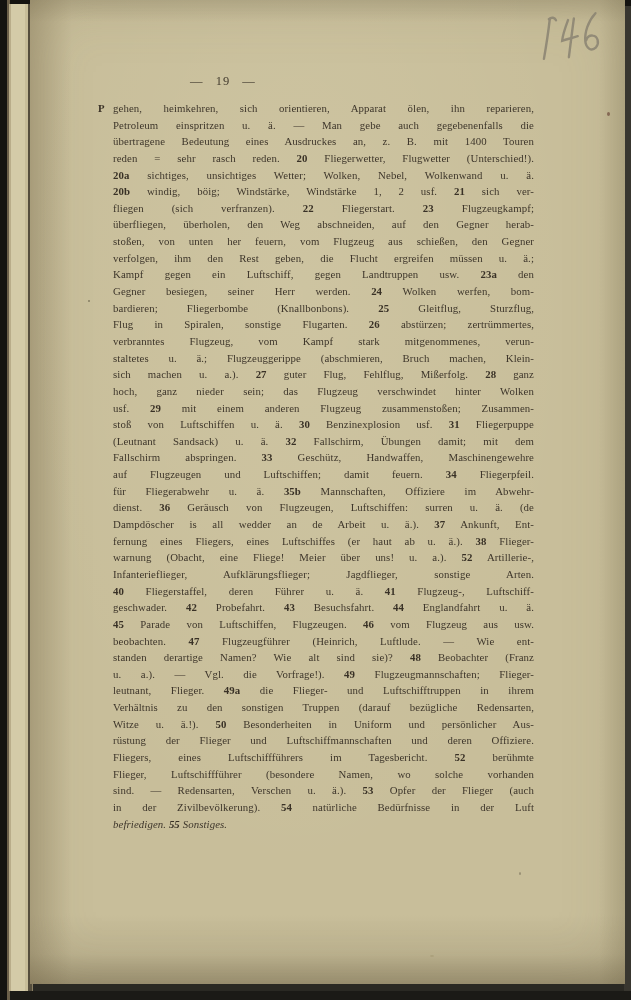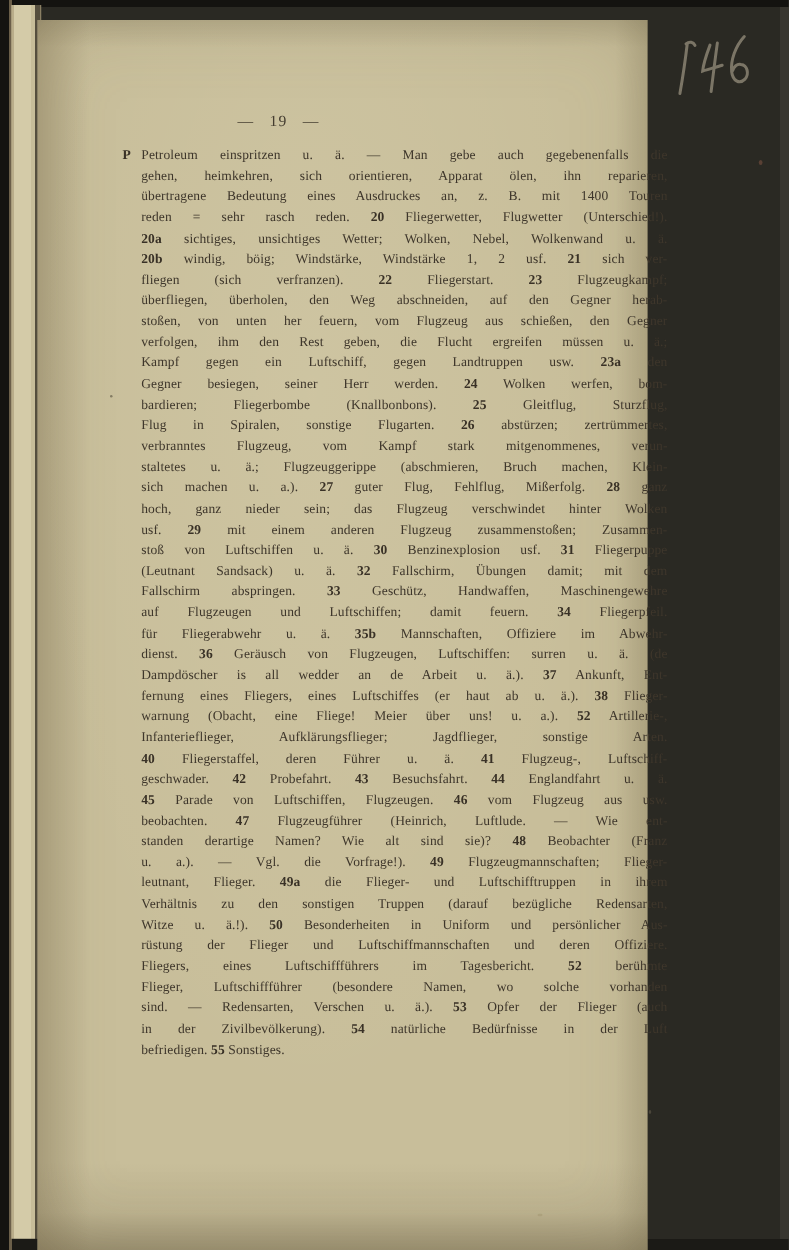--- a/index.html
+++ b/index.html
@@ -11,39 +11,39 @@
   .photo{position:relative;width:631px;height:1000px;
     background:linear-gradient(90deg,#141310 0 7px,#6b5f49 7px 10px,transparent 10px),
                linear-gradient(180deg,#141310 0 6px,transparent 6px),
                linear-gradient(0deg,#1b1a16 0 9px,transparent 9px),
                linear-gradient(270deg,#38362f 0 7px,transparent 7px),
                #2a2923;}
   
   .stack-edge{position:absolute;left:9px;top:4px;width:24px;height:987px;
     background:linear-gradient(90deg,#b9ad8a 0 2px,#d4cba8 2px 16px,#c7bd99 16px 19px,#554e3d 19px 23px,#8a7f63 23px 24px);
   }
-  .page{position:absolute;left:30px;top:16px;width:488px;height:984px;
+  .page{position:absolute;left:30px;top:0;width:595px;height:984px;
     background:
       radial-gradient(ellipse at 45% 30%, rgba(255,250,225,.10), rgba(0,0,0,0) 60%),
       linear-gradient(to right, rgba(110,95,65,.28), rgba(110,95,65,0) 42px),
       linear-gradient(to left, rgba(100,90,60,.20), rgba(100,90,60,0) 26px),
       linear-gradient(to top, rgba(85,74,50,.38), rgba(85,74,50,.10) 30px, rgba(85,74,50,0) 70px),
       linear-gradient(to bottom, rgba(90,80,55,.18), rgba(90,80,55,0) 22px),
       #c8be9a;
     box-shadow:inset 0 0 60px rgba(120,108,75,.25);
   }
   .header-num{position:absolute;left:160px;top:74px;width:110px;
     font-size:12.5px;color:#443c2f;letter-spacing:1px;word-spacing:8px;white-space:nowrap;}
   .handwriting{position:absolute;left:500px;top:10px;opacity:.85;}
   .handwriting svg{transform:rotate(-6deg);}
   .textblock{position:absolute;left:83px;top:100px;width:421px;color:#3e362b;
     font-size:10.8px;line-height:16.65px;}
   .tl{text-align:justify;text-align-last:justify;height:16.65px;overflow:hidden;
     letter-spacing:.1px;}
-  .tl.last{text-align-last:left;}
+  .tl.last{text-align-last:left;font-style:italic;}
   .tl .b{font-weight:bold;color:#39312656;color:#393126;}
   .tl .i{}
   .margin-letter{position:absolute;left:-15px;top:0;font-weight:bold;color:#393126;}
   .speck{position:absolute;border-radius:50%;}
 </style>
 </head>
 <body>
 
 <div class="photo">
   <div class="stack-edge"></div>
@@ -59,22 +59,22 @@
           <path d="M40,10 C36,18 33,25 32,30 C37,29 43,28 48,27"></path>
           <path d="M46,9 C43,21 40,34 37,47"></path>
           <path d="M68,6 C60,13 55,24 55,33 C55,40 60,44 65,40 C69,36 68,29 63,28 C60,27 57,29 56,32"></path>
         </g>
       </svg>
     </div>
 
     <div class="textblock">
       <span class="margin-letter">P</span>
 
-    <div class="tl"><span>Petroleum einspritzen u. ä. — Man gebe auch gegebenenfalls die</span></div>
-        <div class="tl"><span>gehen, heimkehren, sich orientieren, Apparat ölen, ihn reparieren,</span></div>
+    <div class="tl"><span>gehen, heimkehren, sich orientieren, Apparat ölen, ihn reparieren,</span></div>
+        <div class="tl"><span>Petroleum einspritzen u. ä. — Man gebe auch gegebenenfalls die</span></div>
         <div class="tl"><span>übertragene Bedeutung eines Ausdruckes an, z. B. </span><span class="i">mit 1400 Touren</span></div>
         <div class="tl"><span class="i">reden</span><span> = sehr rasch reden. </span><span class="b">20</span><span> Fliegerwetter, Flugwetter (Unterschied!).</span></div>
         <div class="tl"><span class="b">20a</span><span> sichtiges, unsichtiges Wetter; Wolken, Nebel, Wolkenwand u. ä.</span></div>
         <div class="tl"><span class="b">20b</span><span> windig, böig; Windstärke, Windstärke 1, 2 usf. </span><span class="b">21</span><span> sich ver-</span></div>
         <div class="tl"><span>fliegen (</span><span class="i">sich verfranzen</span><span>). </span><span class="b">22</span><span> Fliegerstart. </span><span class="b">23</span><span> Flugzeugkampf;</span></div>
         <div class="tl"><span>überfliegen, überholen, den Weg abschneiden, auf den Gegner herab-</span></div>
         <div class="tl"><span>stoßen, von unten her feuern, vom Flugzeug aus schießen, den Gegner</span></div>
         <div class="tl"><span>verfolgen, ihm den Rest geben, die Flucht ergreifen müssen u. ä.;</span></div>
         <div class="tl"><span>Kampf gegen ein Luftschiff, gegen Landtruppen usw. </span><span class="b">23a</span><span> den</span></div>
         <div class="tl"><span>Gegner besiegen, seiner Herr werden. </span><span class="b">24</span><span> Wolken werfen, bom-</span></div>

